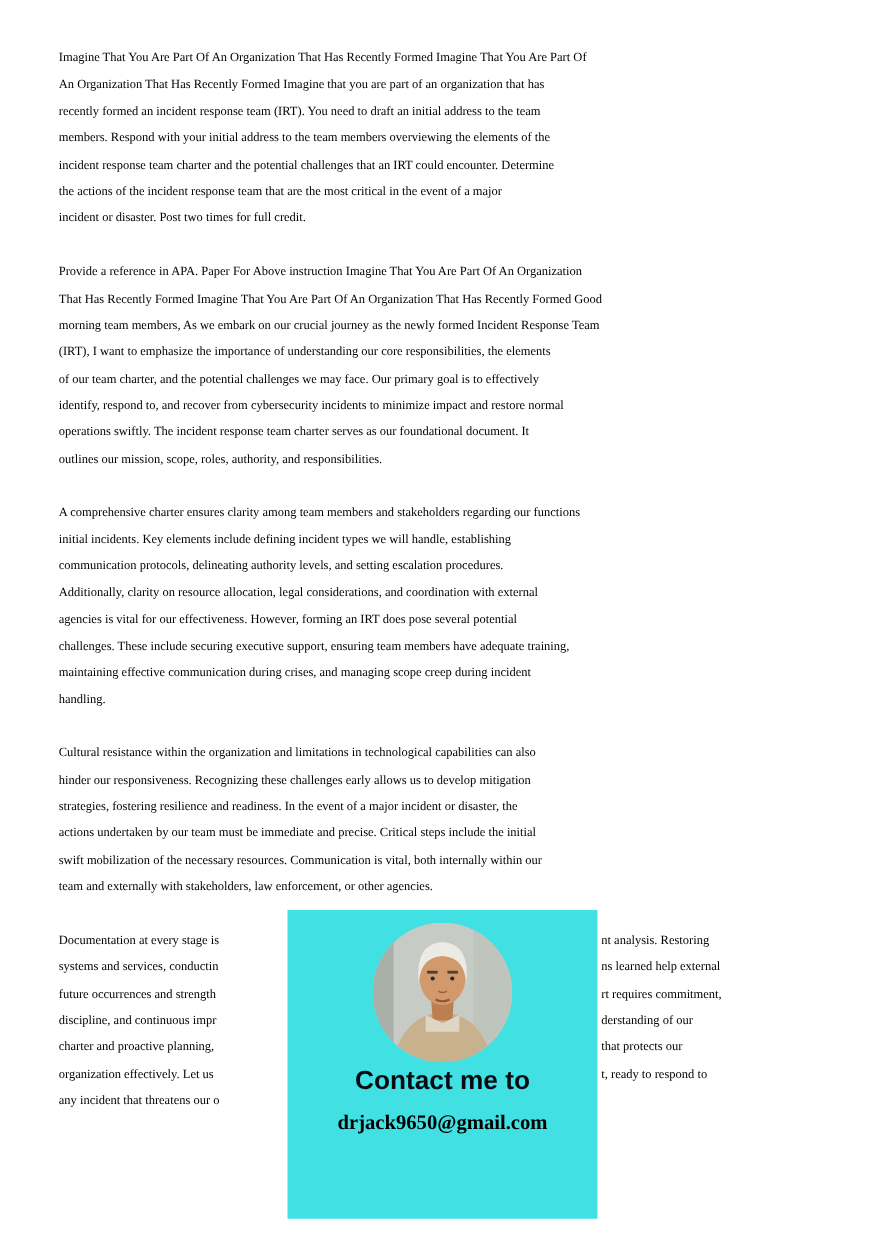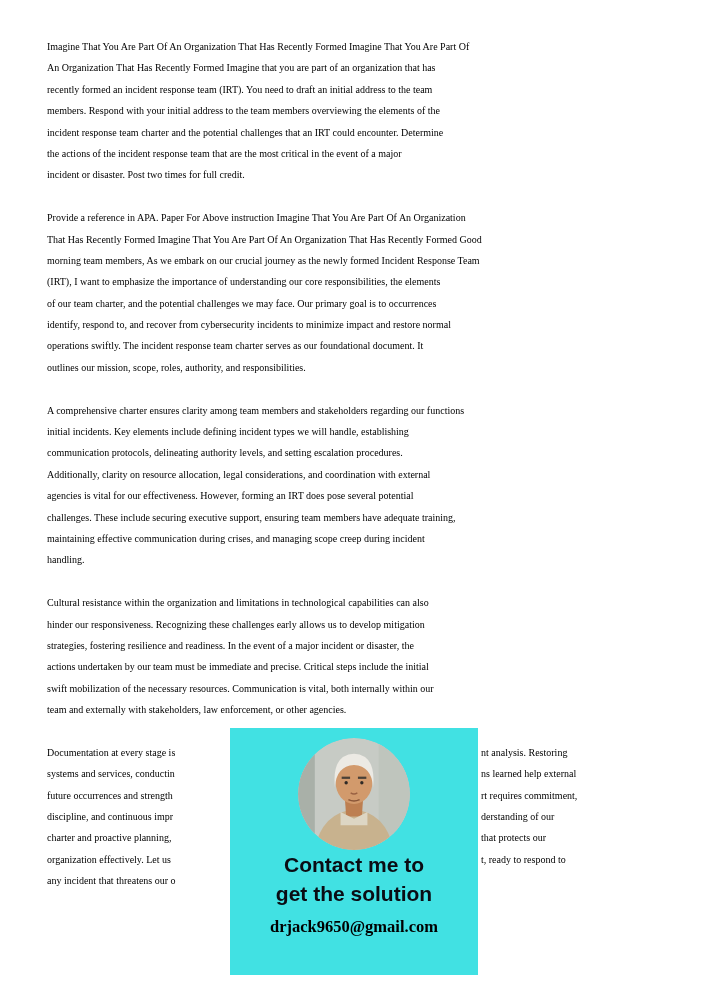--- a/index.html
+++ b/index.html
@@ -69,21 +69,21 @@
       <div class="line"><span>members. Respond with your initial address to the team members overviewing the elements of the</span></div>
       <div class="line"><span>incident response team charter and the potential challenges that an IRT could encounter. Determine</span></div>
       <div class="line"><span>the actions of the incident response team that are the most critical in the event of a major</span></div>
       <div class="line"><span>incident or disaster. Post two times for full credit.</span></div>
     </div>
     <div class="paragraph">
       <div class="line"><span>Provide a reference in APA. Paper For Above instruction Imagine That You Are Part Of An Organization</span></div>
       <div class="line"><span>That Has Recently Formed Imagine That You Are Part Of An Organization That Has Recently Formed Good</span></div>
       <div class="line"><span>morning team members, As we embark on our crucial journey as the newly formed Incident Response Team</span></div>
       <div class="line"><span>(IRT), I want to emphasize the importance of understanding our core responsibilities, the elements</span></div>
-      <div class="line"><span>of our team charter, and the potential challenges we may face. Our primary goal is to occurrences</span></div>
+      <div class="line"><span>of our team charter, and the potential challenges we may face. Our primary goal is to effectively</span></div>
       <div class="line"><span>identify, respond to, and recover from cybersecurity incidents to minimize impact and restore normal</span></div>
       <div class="line"><span>operations swiftly. The incident response team charter serves as our foundational document. It</span></div>
       <div class="line"><span>outlines our mission, scope, roles, authority, and responsibilities.</span></div>
     </div>
     <div class="paragraph">
       <div class="line"><span>A comprehensive charter ensures clarity among team members and stakeholders regarding our functions</span></div>
       <div class="line"><span>initial incidents. Key elements include defining incident types we will handle, establishing</span></div>
       <div class="line"><span>communication protocols, delineating authority levels, and setting escalation procedures.</span></div>
       <div class="line"><span>Additionally, clarity on resource allocation, legal considerations, and coordination with external</span></div>
       <div class="line"><span>agencies is vital for our effectiveness. However, forming an IRT does pose several potential</span></div>
@@ -130,15 +130,14 @@
         <rect x="39" y="34.5" width="7.5" height="2" fill="#4a4036"></rect>
         <rect x="53.5" y="34.5" width="7.5" height="2" fill="#4a4036"></rect>
         <circle cx="43" cy="40" r="1.5" fill="#2e2a26"></circle>
         <circle cx="57" cy="40" r="1.5" fill="#2e2a26"></circle>
         <path d="M47 49 Q50 51 53 49" stroke="#9a6243" stroke-width="1.2" fill="none"></path>
         <path d="M45 55 Q50 57.5 55 55" stroke="#8a5638" stroke-width="1.4" fill="none"></path>
       </g>
     </svg>
   </div>
   <div class="heading">Contact me to</div>
-  <div class="heading" style="margin-top:0;">get the solution</div>
   <div class="email">drjack9650@gmail.com</div>
 </div>
 
 </body></html>

